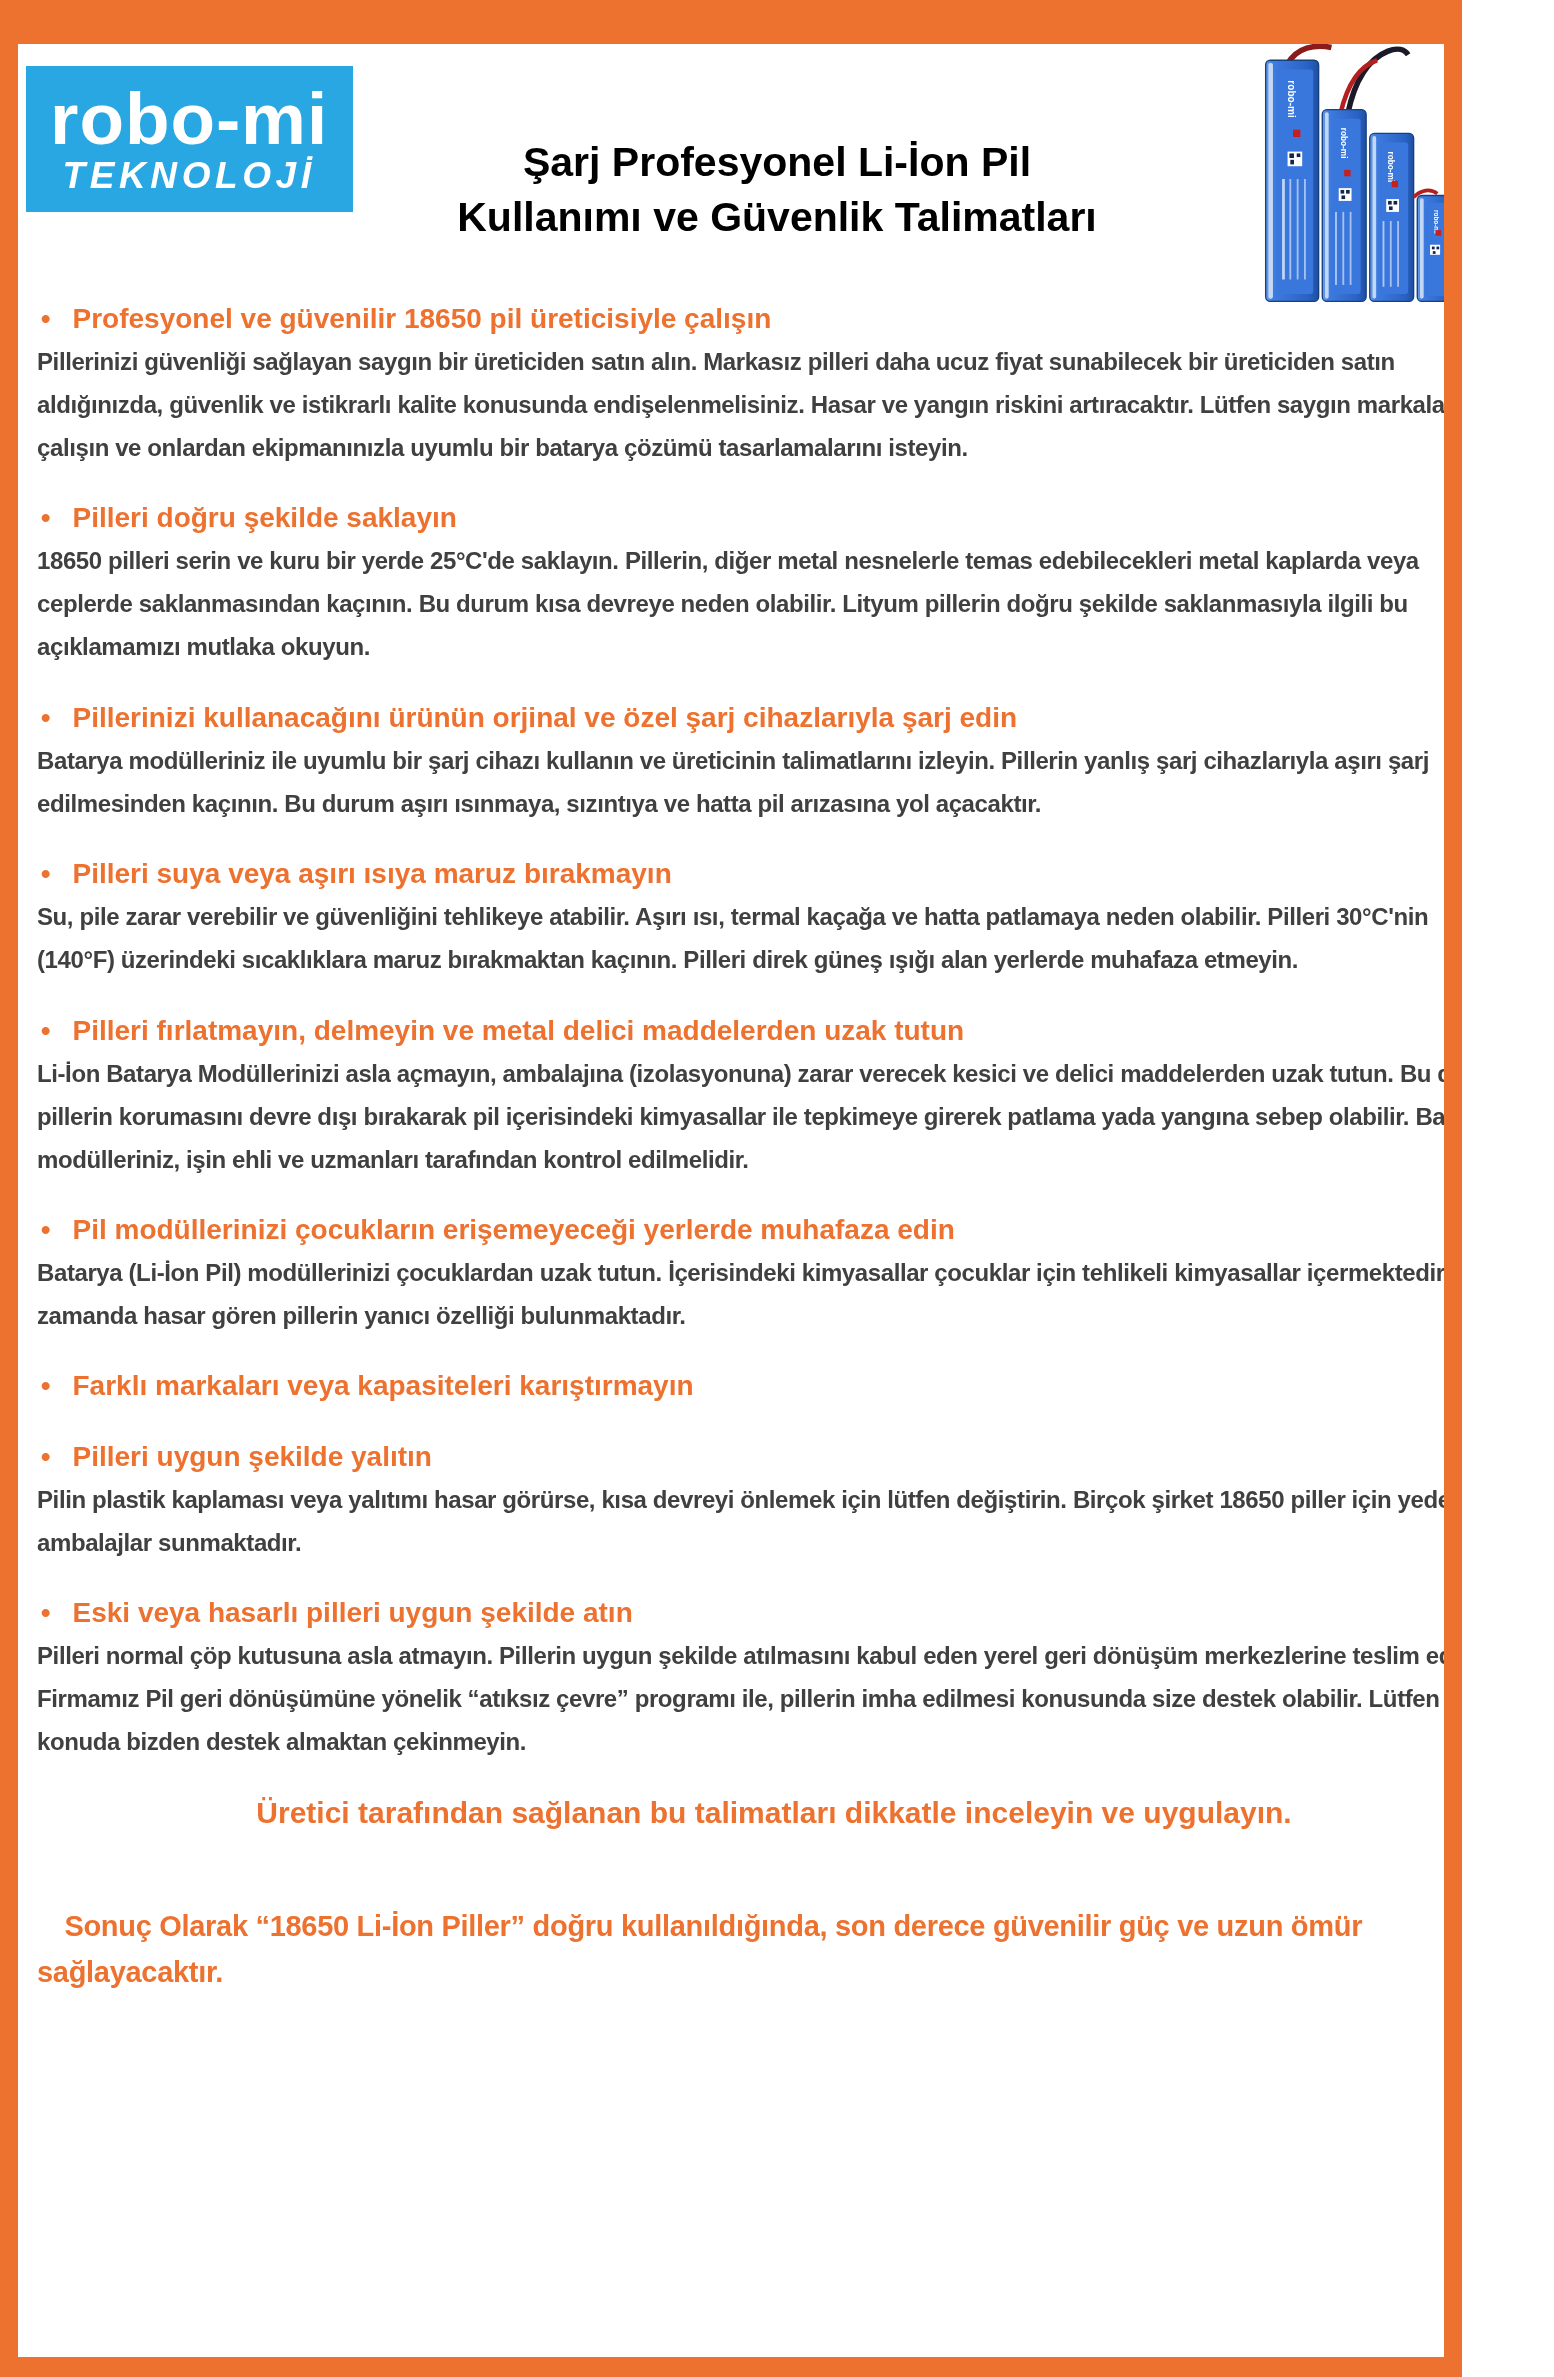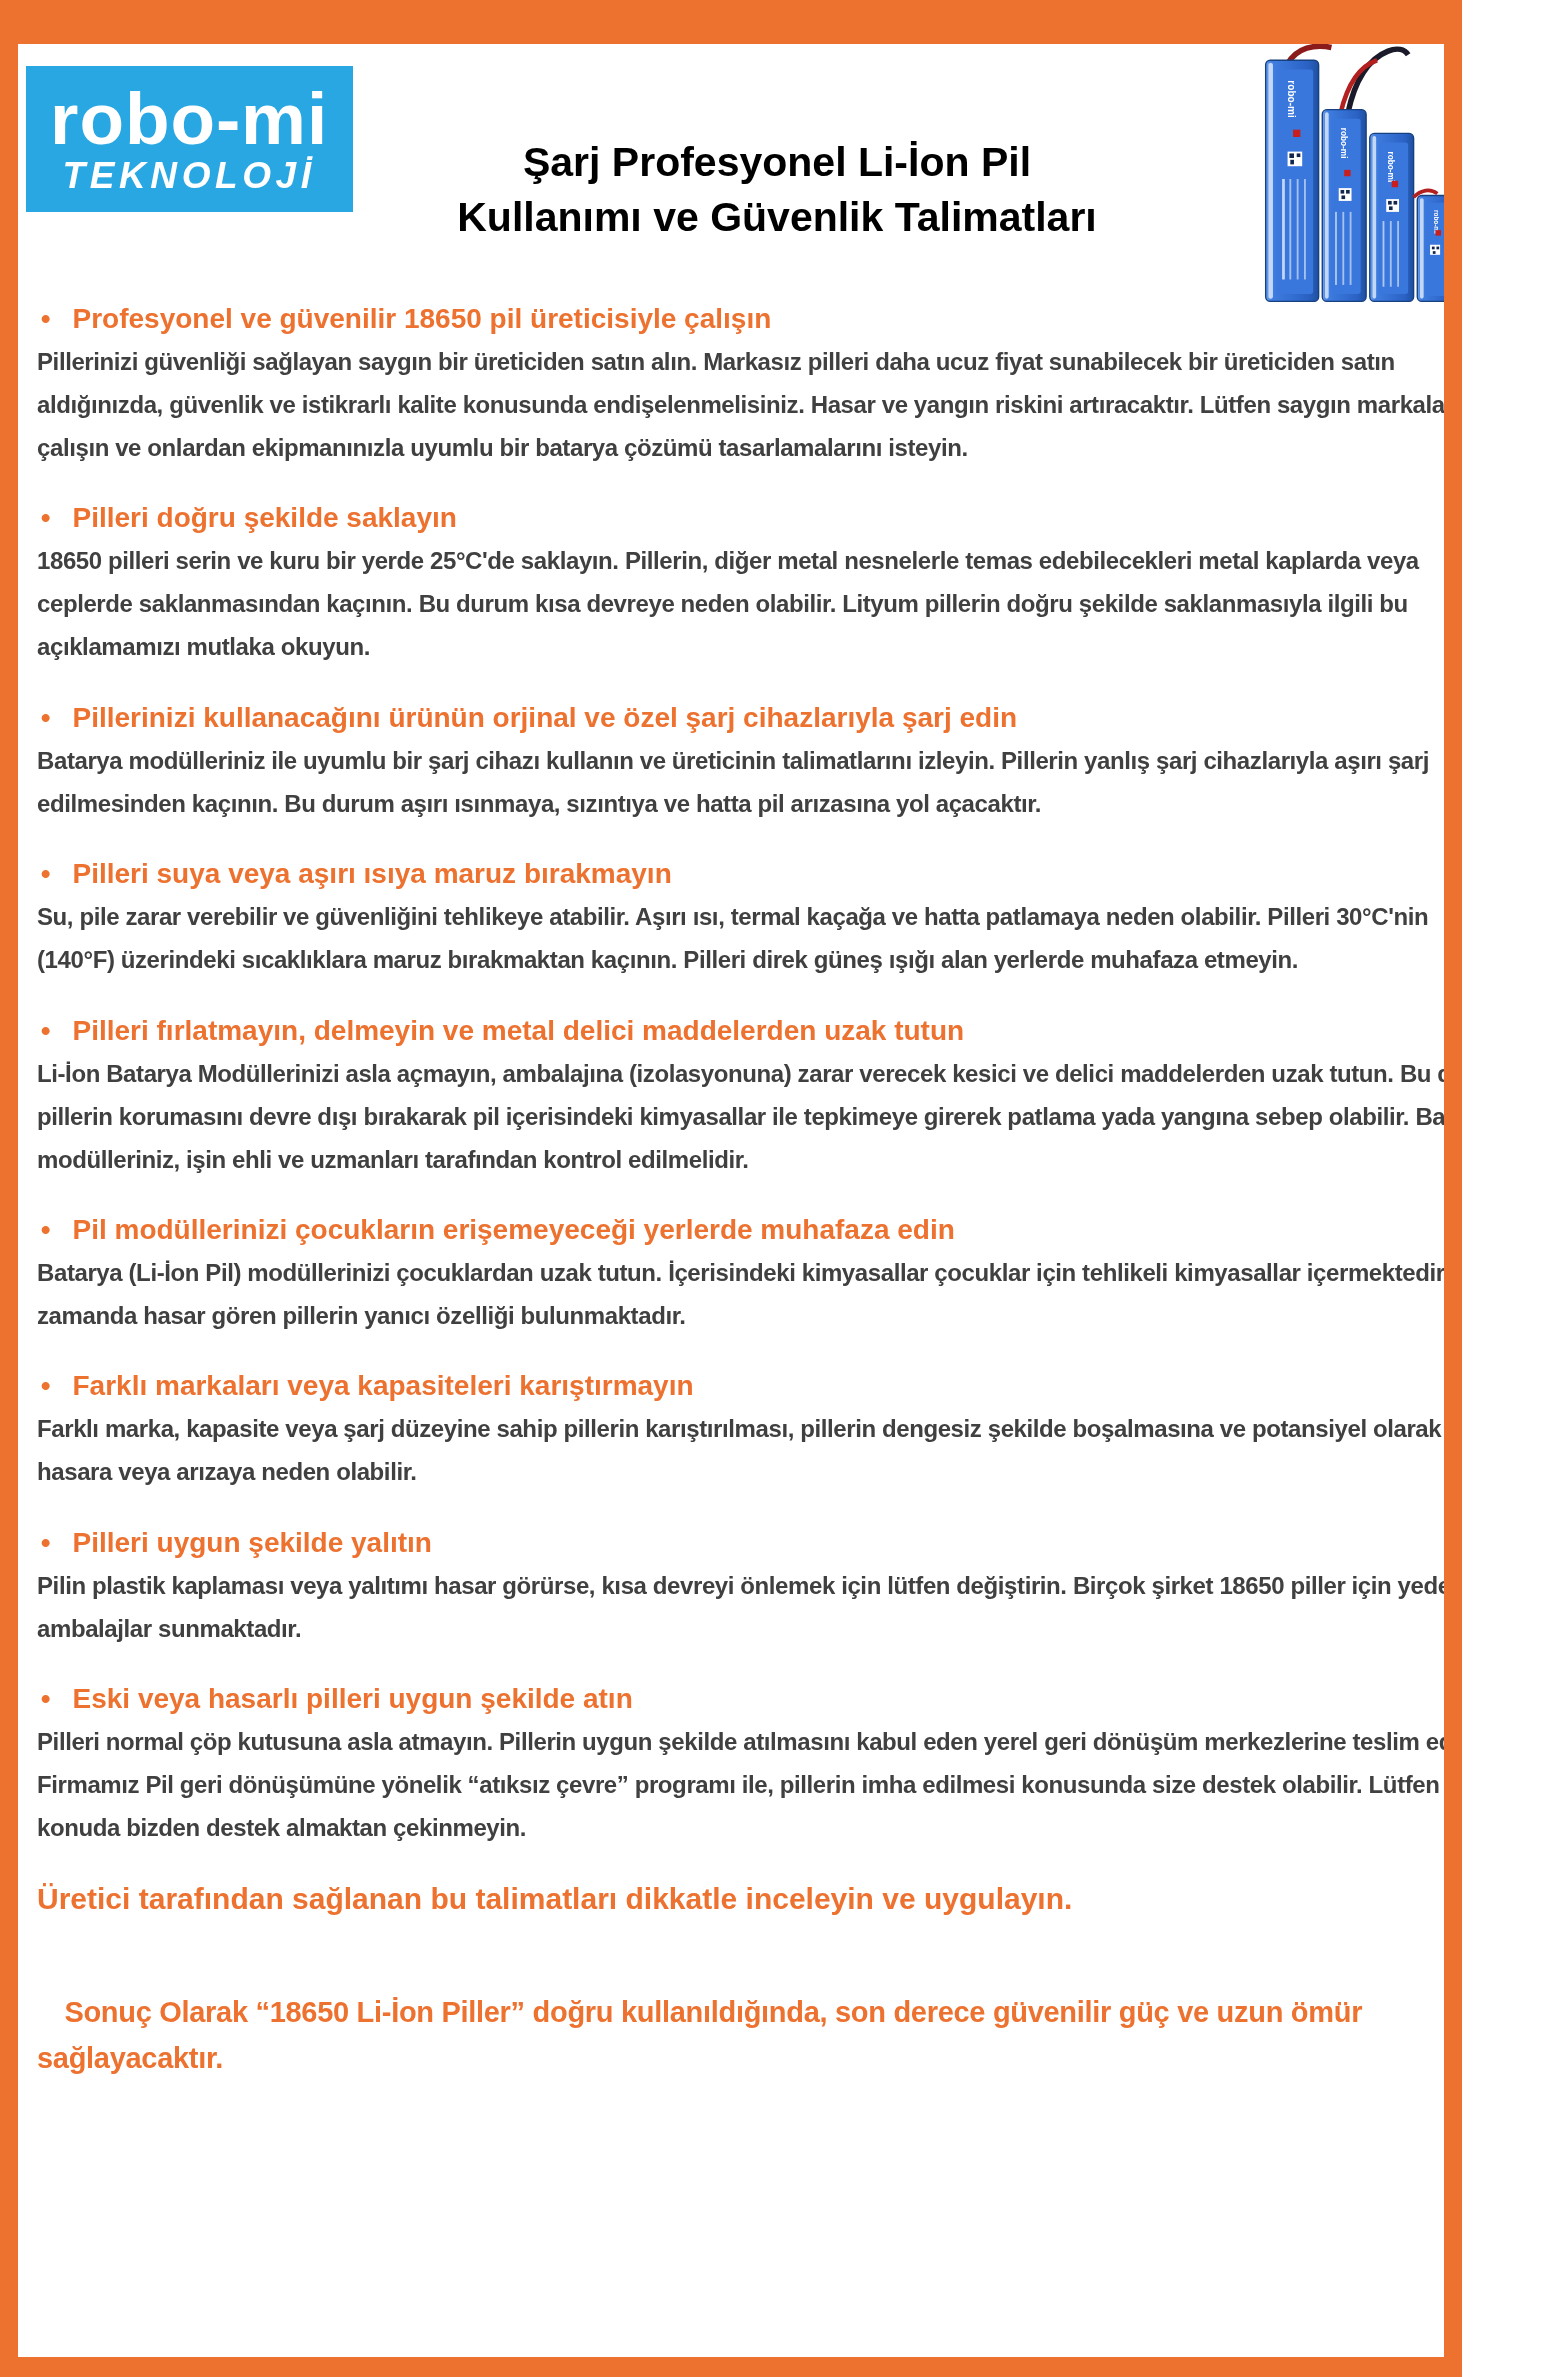--- a/index.html
+++ b/index.html
@@ -49,21 +49,21 @@
     color:var(--accent);font-weight:bold;font-size:28px;line-height:43px;
     display:flex;align-items:baseline;
   }
   .bullet{font-size:28px;margin-left:3.7px;margin-right:22px;}
   .sec-b{
     color:var(--bodycol);font-weight:bold;font-size:24px;line-height:43px;
     letter-spacing:-0.4px;
   }
   .notice{
     color:var(--accent);font-weight:bold;font-size:30px;line-height:44px;
-    text-align:left;margin-top:1.8px;
+    text-align:center;margin-top:1.8px;
   }
   .conclusion{
     color:var(--accent);font-weight:bold;font-size:29px;line-height:46px;
     margin-top:68px;text-indent:27.4px;letter-spacing:-0.3px;
   }
 </style>
 </head>
 <body>
 
 <div class="page">
@@ -202,21 +202,20 @@
       <span class="sec-h-text">Pil modüllerinizi çocukların erişemeyeceği yerlerde muhafaza edin</span>
     </div>
     <div class="sec-b">Batarya (Li-İon Pil) modüllerinizi çocuklardan uzak tutun. İçerisindeki kimyasallar çocuklar için tehlikeli kimyasallar içermektedir. Aynı zamanda hasar gören pillerin yanıcı özelliği bulunmaktadır.</div>
   </section>
 
   <section class="sec">
     <div class="sec-h">
       <span class="bullet">•</span>
       <span class="sec-h-text">Farklı markaları veya kapasiteleri karıştırmayın</span>
     </div>
-    <div class="sec-b">Farklı marka, kapasite veya şarj düzeyine sahip pillerin karıştırılması, pillerin dengesiz şekilde boşalmasına ve potansiyel olarak hasara veya arızaya neden olabilir.</div>
   </section>
 
   <section class="sec">
     <div class="sec-h">
       <span class="bullet">•</span>
       <span class="sec-h-text">Pilleri uygun şekilde yalıtın</span>
     </div>
     <div class="sec-b">Pilin plastik kaplaması veya yalıtımı hasar görürse, kısa devreyi önlemek için lütfen değiştirin. Birçok şirket 18650 piller için yedek ambalajlar sunmaktadır.</div>
   </section>
 

